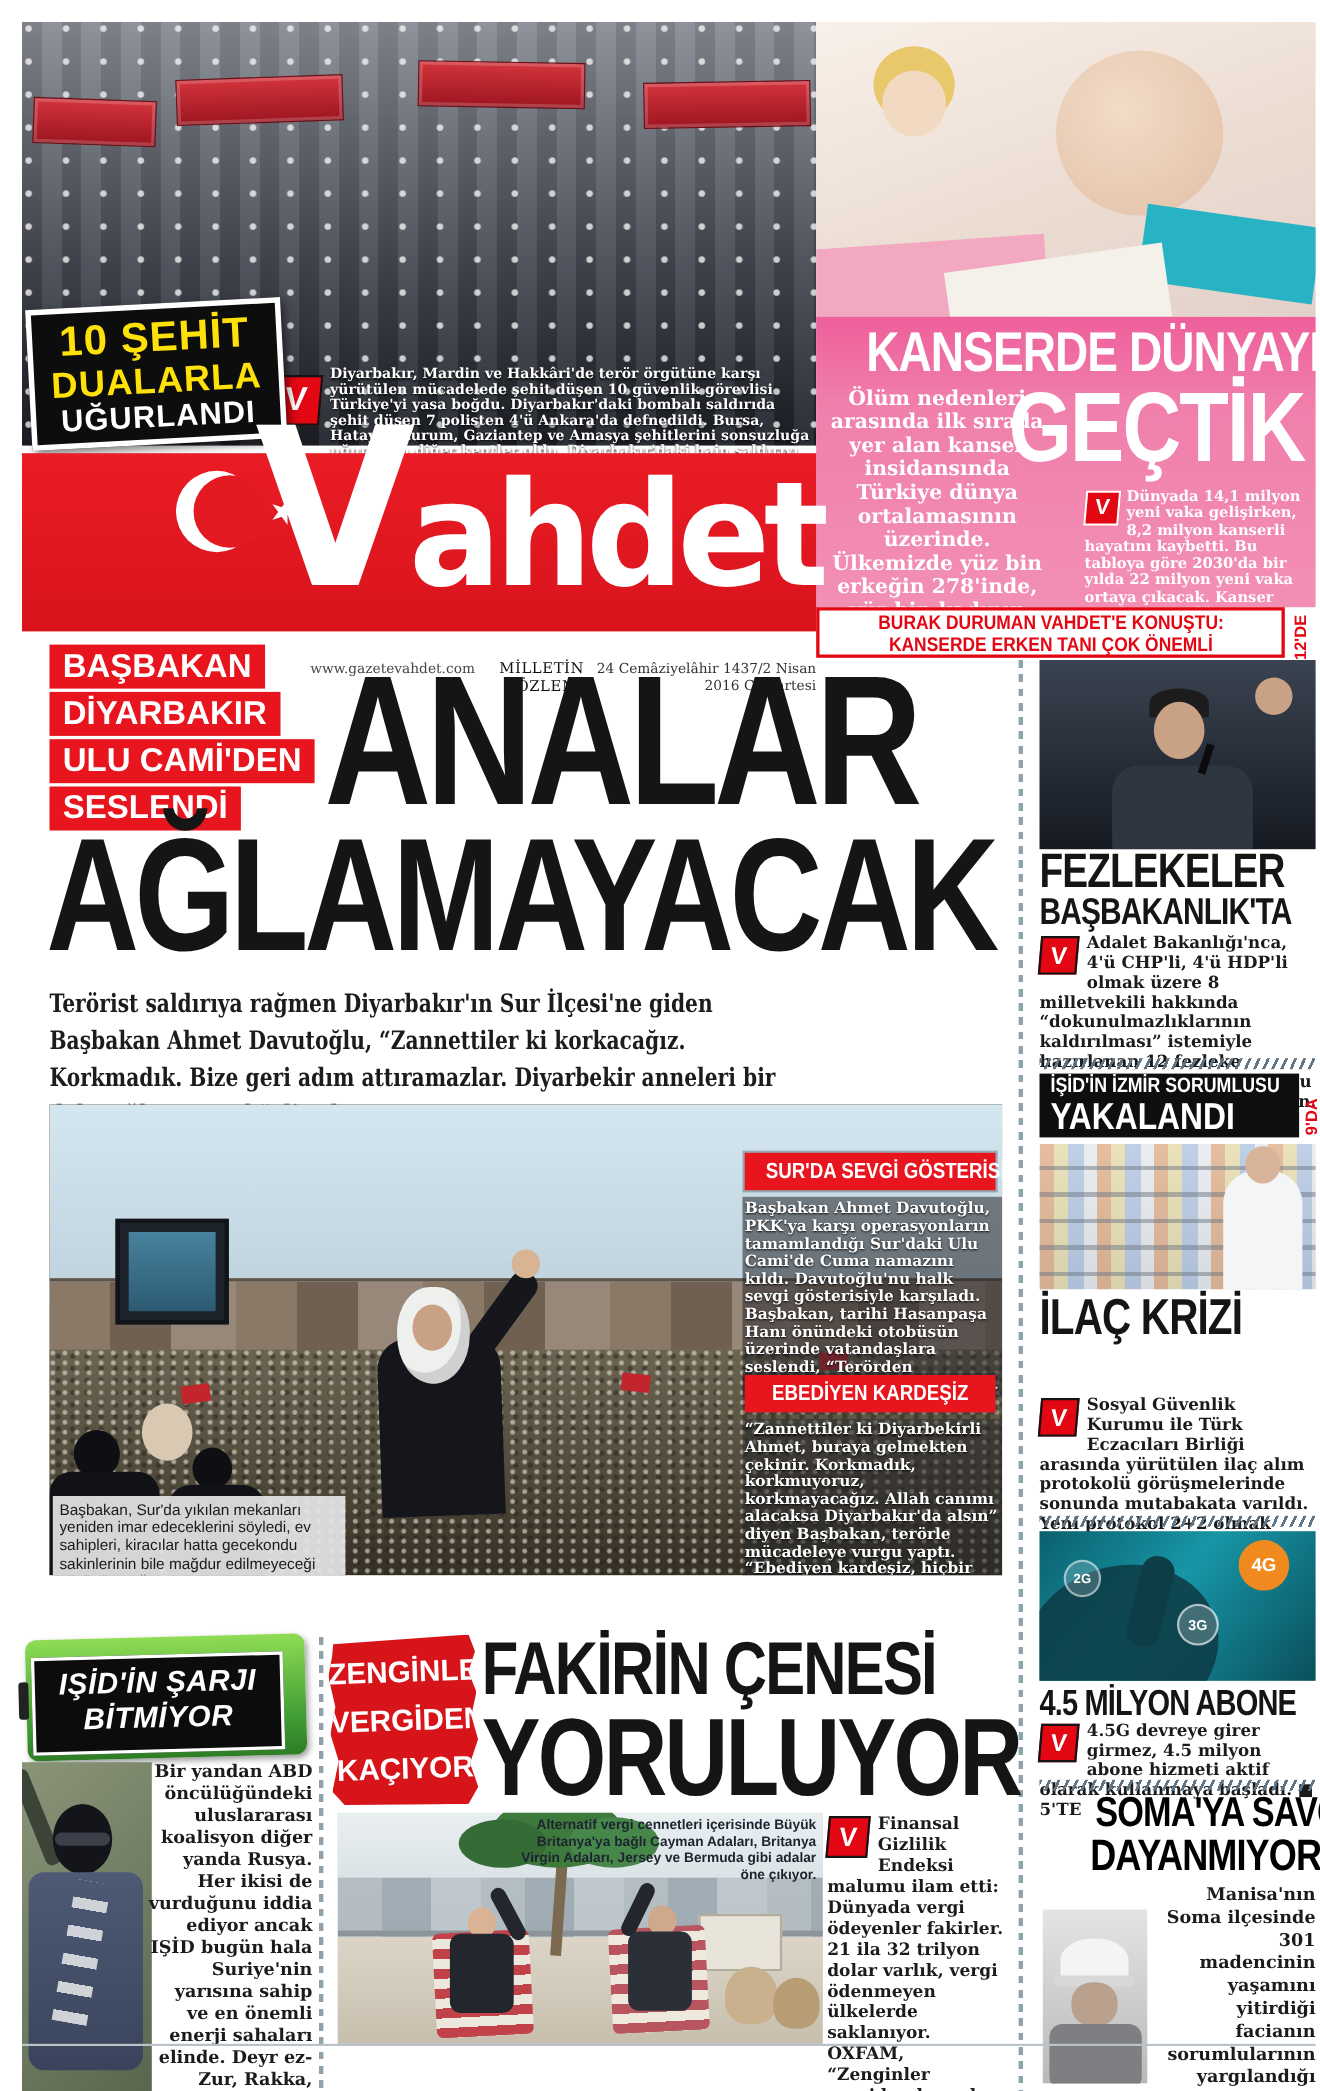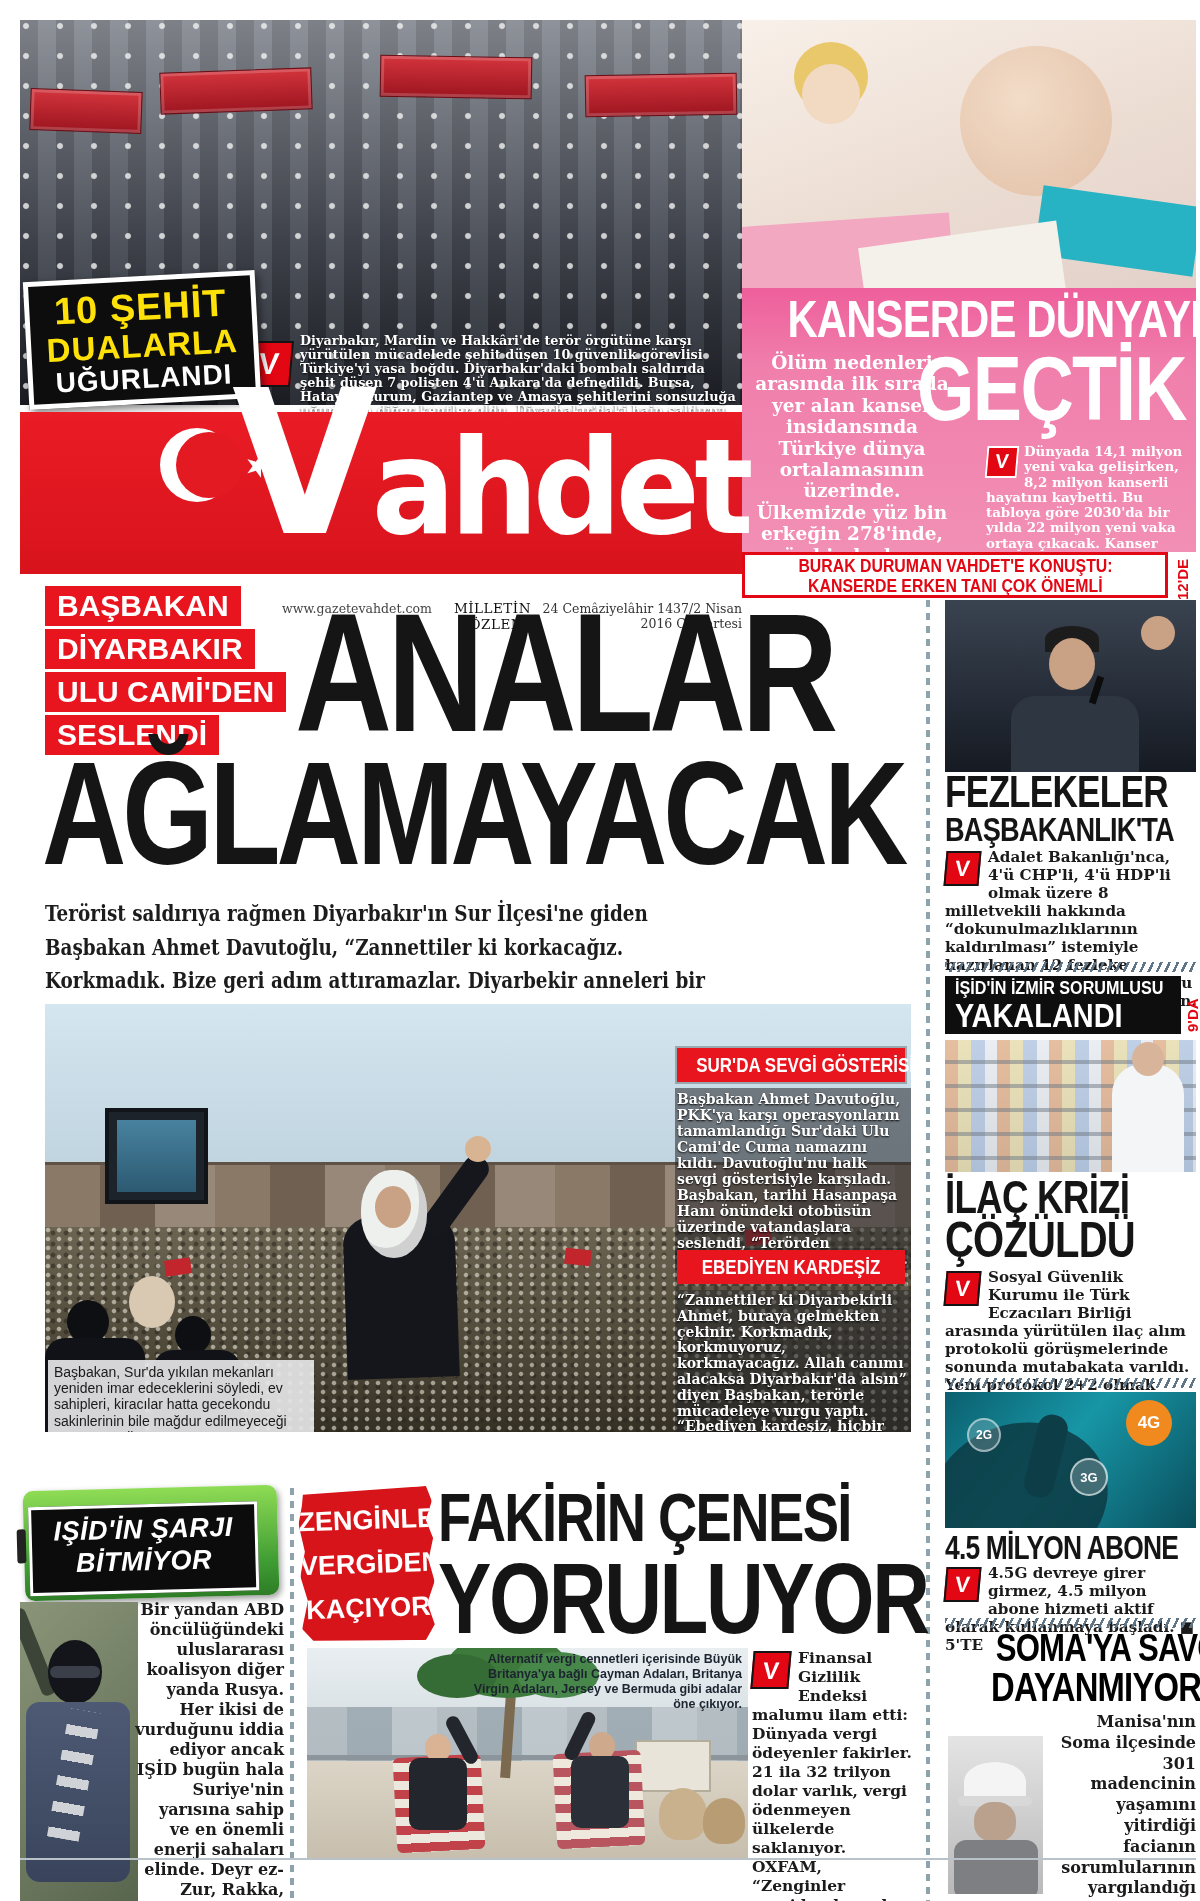--- a/index.html
+++ b/index.html
@@ -336,21 +336,20 @@
   <div class="abs izmir">
     <div class="l1 cond oL">İŞİD'İN İZMİR SORUMLUSU</div>
     <div class="l2 cond oL">YAKALANDI</div>
   </div>
   <div class="abs vrt izmirRef">9'DA</div>
   <div class="ph pharma">
     <div class="phw-body"></div>
     <div class="phw-head"></div>
   </div>
   <div class="abs rc-h ilach1"><span class="cond oL">İLAÇ KRİZİ</span></div>
-  <div class="abs rc-h ilach2"><span class="cond oL">ÇÖZÜLDÜ</span></div>
   <div class="rc-text ilact">
     <span class="vicon"></span><span>Sosyal Güvenlik Kurumu ile Türk Eczacıları Birliği arasında yürütülen ilaç alım protokolü görüşmelerinde sonunda mutabakata varıldı. Yeni protokol 2+2 olmak üzere 4 yıl geçerli olacak. ■ 5'TE</span>
   </div>
   <div class="abs hatchH" style="left:945px;top:1378px;width:251px;"></div>
   <div class="ph fourg">
     <div class="fg-hand"></div>
     <div class="fg-finger"></div>
     <div class="bub bub1">4G</div>
     <div class="bub bub2">3G</div>
     <div class="bub bub3">2G</div>

